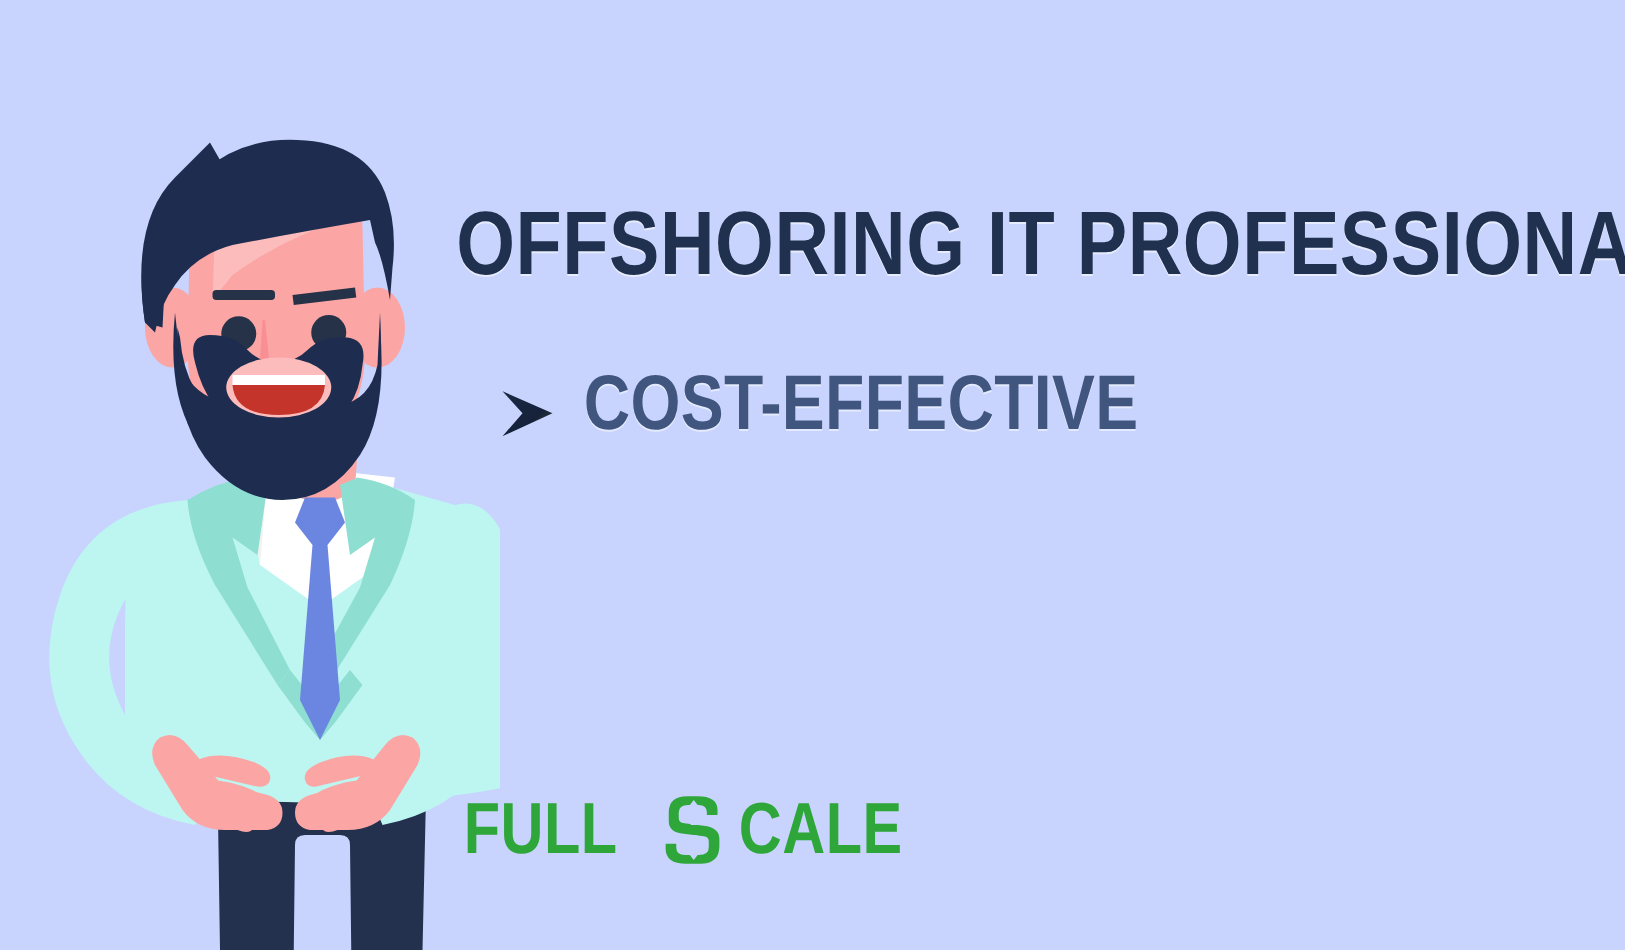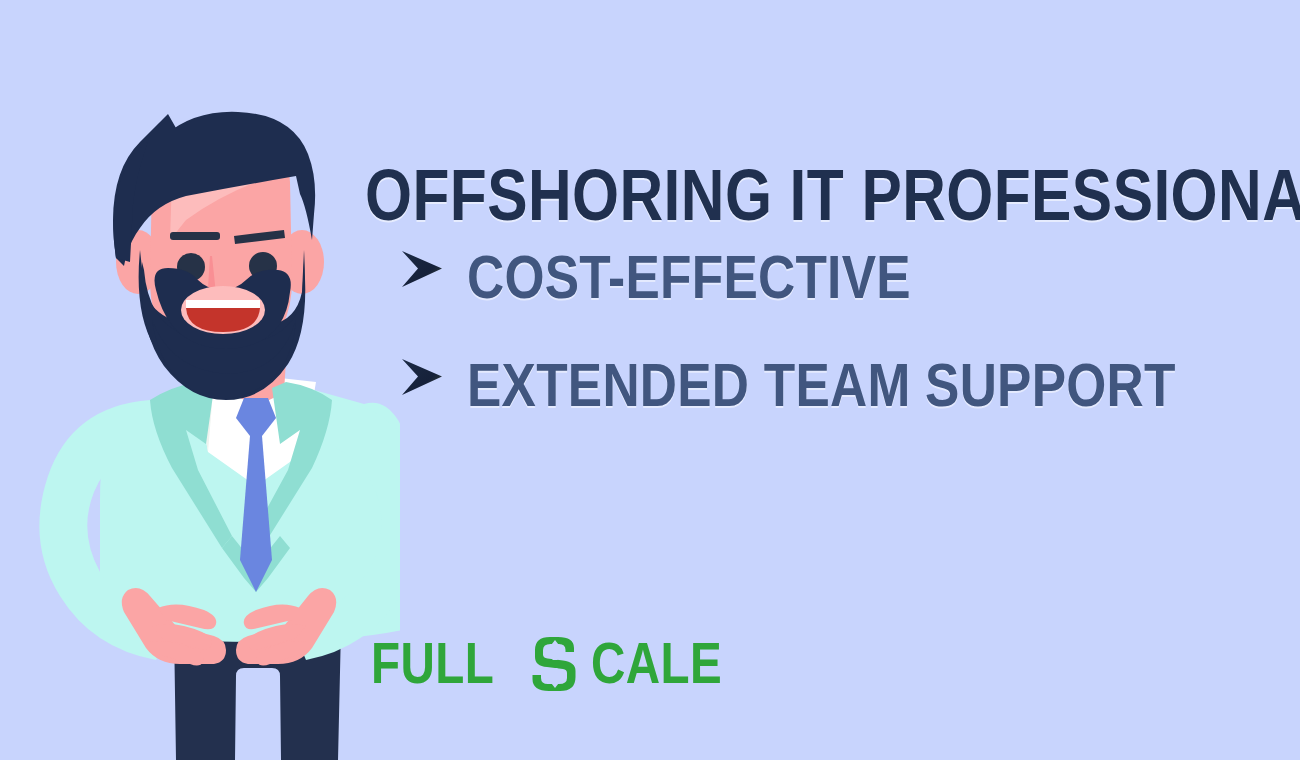--- a/index.html
+++ b/index.html
@@ -58,21 +58,21 @@
     position: absolute;
     left: 0px;
     top: 246px;
     width: 930px;
   }
 
   .bullet-row {
     position: relative;
     height: 108px;
     display: flex;
-    align-items: flex-start;
+    align-items: flex-end;
   }
 
   .bullet-icon {
     position: relative;
     flex: 0 0 auto;
     width: 46px;
     height: 46px;
     margin-left: 36px;
     margin-right: 22px;
     display: block;
@@ -215,33 +215,20 @@
               <stop offset="62%" stop-color="#16213a"></stop>
               <stop offset="100%" stop-color="#3f4a33"></stop>
             </linearGradient>
           </defs>
           <path d="M3 5 L43 22.5 L3 41 L19 22.5 Z" fill="url(#bg0)"></path>
         </svg>
         <span class="bullet-label" style="color: rgb(65, 86, 127);">COST-EFFECTIVE</span>
       </div>
 
 
-      <div class="bullet-row">
-        <svg class="bullet-icon" viewBox="0 0 46 46">
-          <defs>
-            <linearGradient id="bg2" x1="0" y1="0" x2="1" y2="1">
-              <stop offset="0%" stop-color="#1b2a44"></stop>
-              <stop offset="62%" stop-color="#16213a"></stop>
-              <stop offset="100%" stop-color="#3f4a33"></stop>
-            </linearGradient>
-          </defs>
-          <path d="M3 5 L43 22.5 L3 41 L19 22.5 Z" fill="url(#bg2)"></path>
-        </svg>
-        <span class="bullet-label" style="color: rgb(65, 86, 127);">EXTENDED TEAM SUPPORT</span>
-      </div>
 
     </div>
 
     <div id="logo">
       <span class="logo-word" style="color: rgb(47, 166, 58);">FULL</span>
 
       <svg class="logo-mark" width="46" height="58" viewBox="0 0 46 58">
         <path d="M42 14 Q42 3 26 3 L18 3 Q3 3 3 16 L3 23 Q3 32 15 33 L31 35 Q35 35.5 35 39 L35 44
                  Q35 50 27 50 L16 50 Q9 50 9 44 L9 41 L0.5 41 L0.5 45 Q0.5 57 17 57 L28 57
                  Q43.5 57 43.5 43 L43.5 37 Q43.5 28 31 26.5 L15.5 24.5 Q11 24 11 20.5 L11 16

